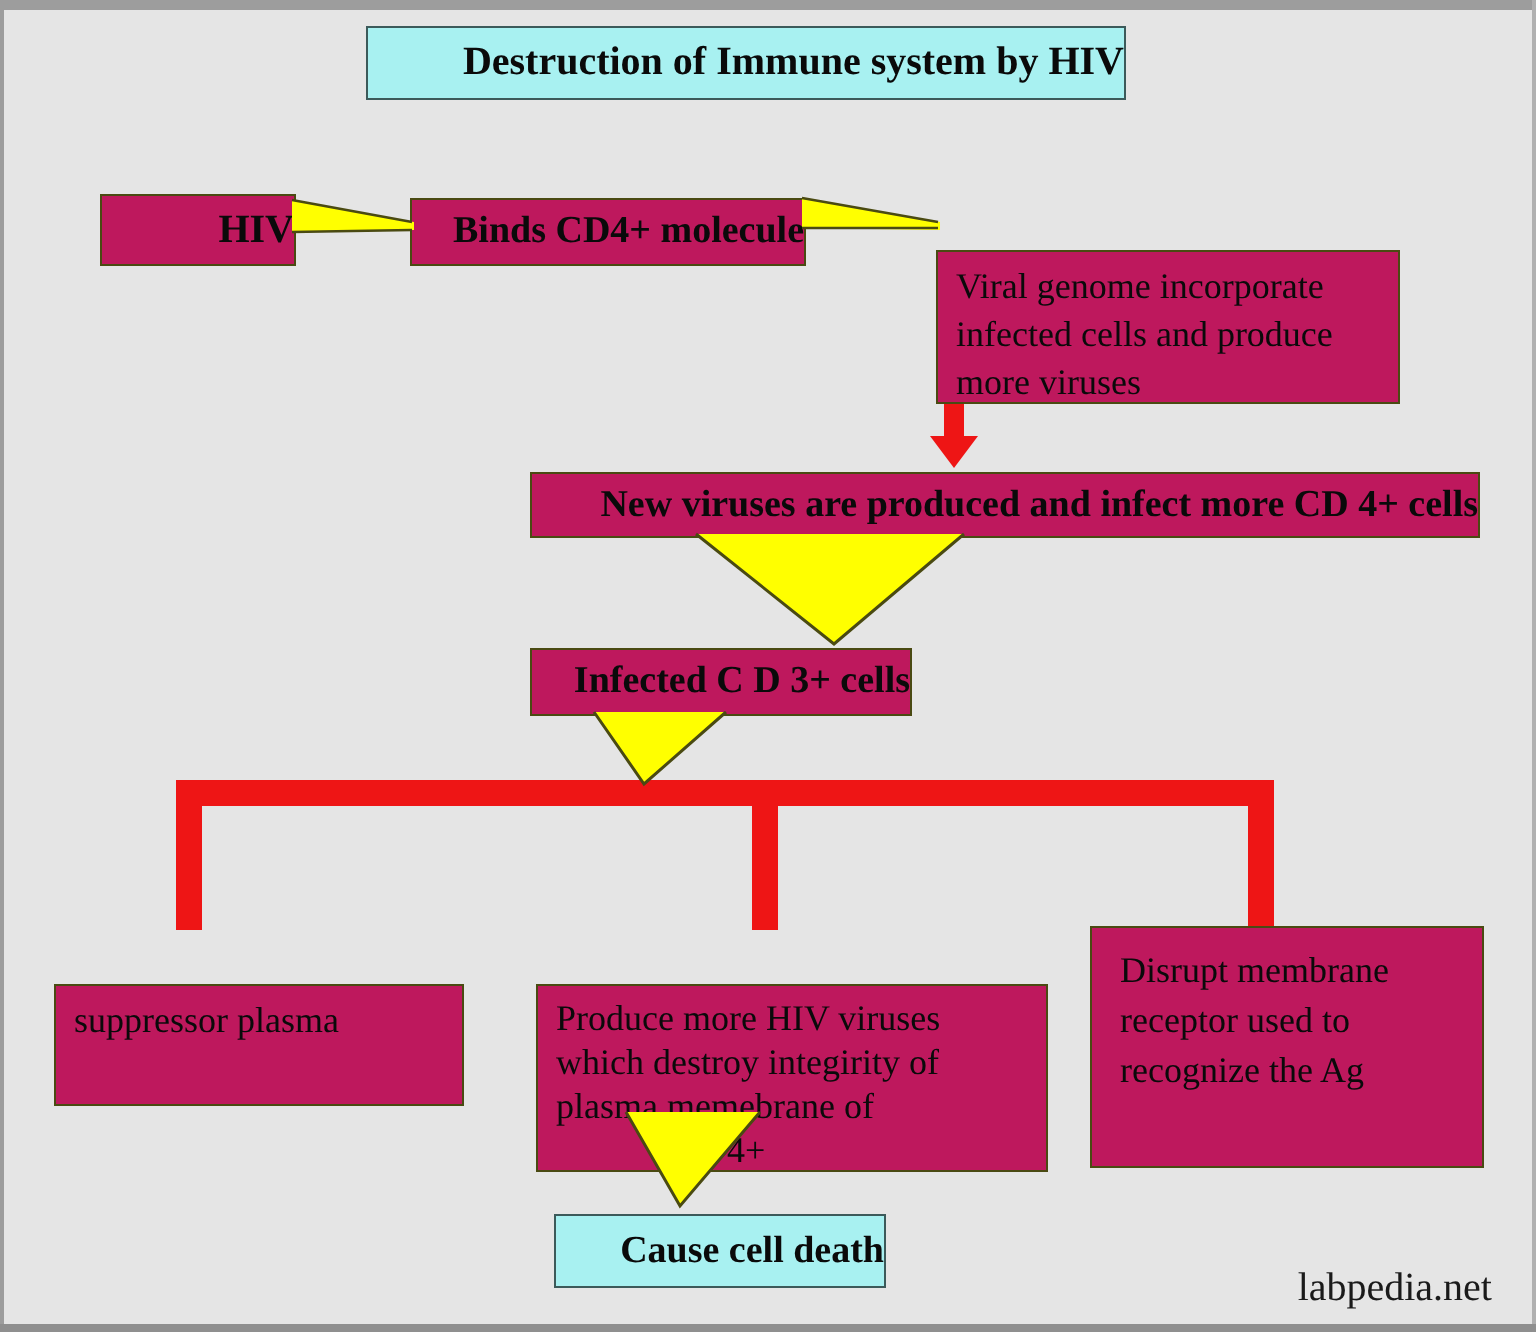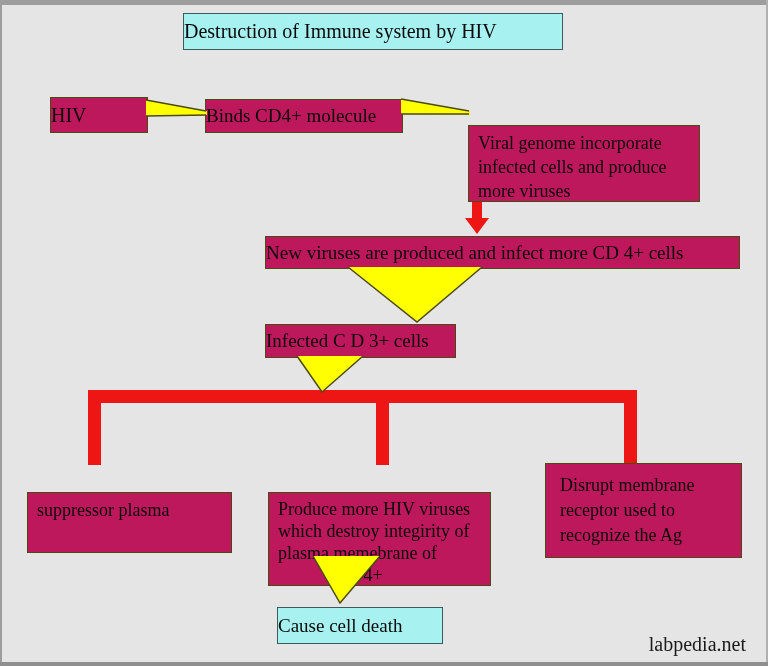--- a/index.html
+++ b/index.html
@@ -10,40 +10,40 @@
   }
   .layer { position:absolute; left:0; top:0; width:768px; height:666px; }
   .z1 { z-index:1; } .z3 { z-index:3; }
 
   .box {
     position:absolute; box-sizing:border-box; z-index:2;
     background:#be185d; border:1.5px solid #4a4a12;
     color:#0a0a0a;
   }
   .cyan { background:#a8f1f1; border-color:#3c5a5a; }
-  .flex-center { display:flex; align-items:center; justify-content:flex-start; }
+  .flex-center { display:flex; align-items:center; justify-content:flex-end;font-weight:bold; }
   .lines { padding:5px 9px;margin-top:28px; }
   .lines .ln { white-space:nowrap; }
   .indent { padding-left:56px; }
 
   .frame-strip { position:absolute; background:#9d9d9d; z-index:5; }
   #frame-top    { left:0; top:0; width:768px; height:5px; }
   #frame-left   { left:0; top:0; width:2px; height:666px; }
   #frame-right  { right:0; top:0; width:2px; height:666px; background:#b0b0b0; }
   #frame-bottom { left:0; bottom:0; width:768px; height:4px; background:#8f8f8f; }
 
   #title-box       { left:183px; top:13px;  width:380px; height:37px; font-size:20px; }
   #hiv-box         { left:50px;  top:97px;  width:98px;  height:36px; font-size:20px; }
   #binds-box       { left:205px; top:99px;  width:198px; height:34px; font-size:19px; }
   #viral-box       { left:468px; top:97px;  width:232px; height:77px; font-size:18px; line-height:24px; }
   #new-viruses-box { left:265px; top:236px; width:475px; height:33px; font-size:19px; }
   #infected-box    { left:265px; top:324px; width:191px; height:34px; font-size:19px; }
   #left-box        { left:27px;  top:464px; width:205px; height:61px; font-size:18px; line-height:24px; }
-  #middle-box      { left:268px; top:464px; width:223px; height:94px; font-size:18px; line-height:22px; }
-  #right-box       { left:545px; top:463px; width:197px; height:95px; font-size:18px; line-height:25px; padding-top:9px; padding-left:14px; }
+  #middle-box      { left:268px; top:464px; width:256px; height:94px; font-size:18px; line-height:22px; }
+  #right-box       { left:545px; top:463px; width:197px; height:121px; font-size:18px; line-height:25px; padding-top:9px; padding-left:14px; }
   #cause-box       { left:277px; top:607px; width:166px; height:37px; font-size:19px; }
 
   #watermark {
     position:absolute; right:22px; bottom:10px; z-index:2;
     font-size:20px; color:#1a1a1a; font-family:"Liberation Serif", serif;
   }
 </style>
 </head>
 <body>
 

